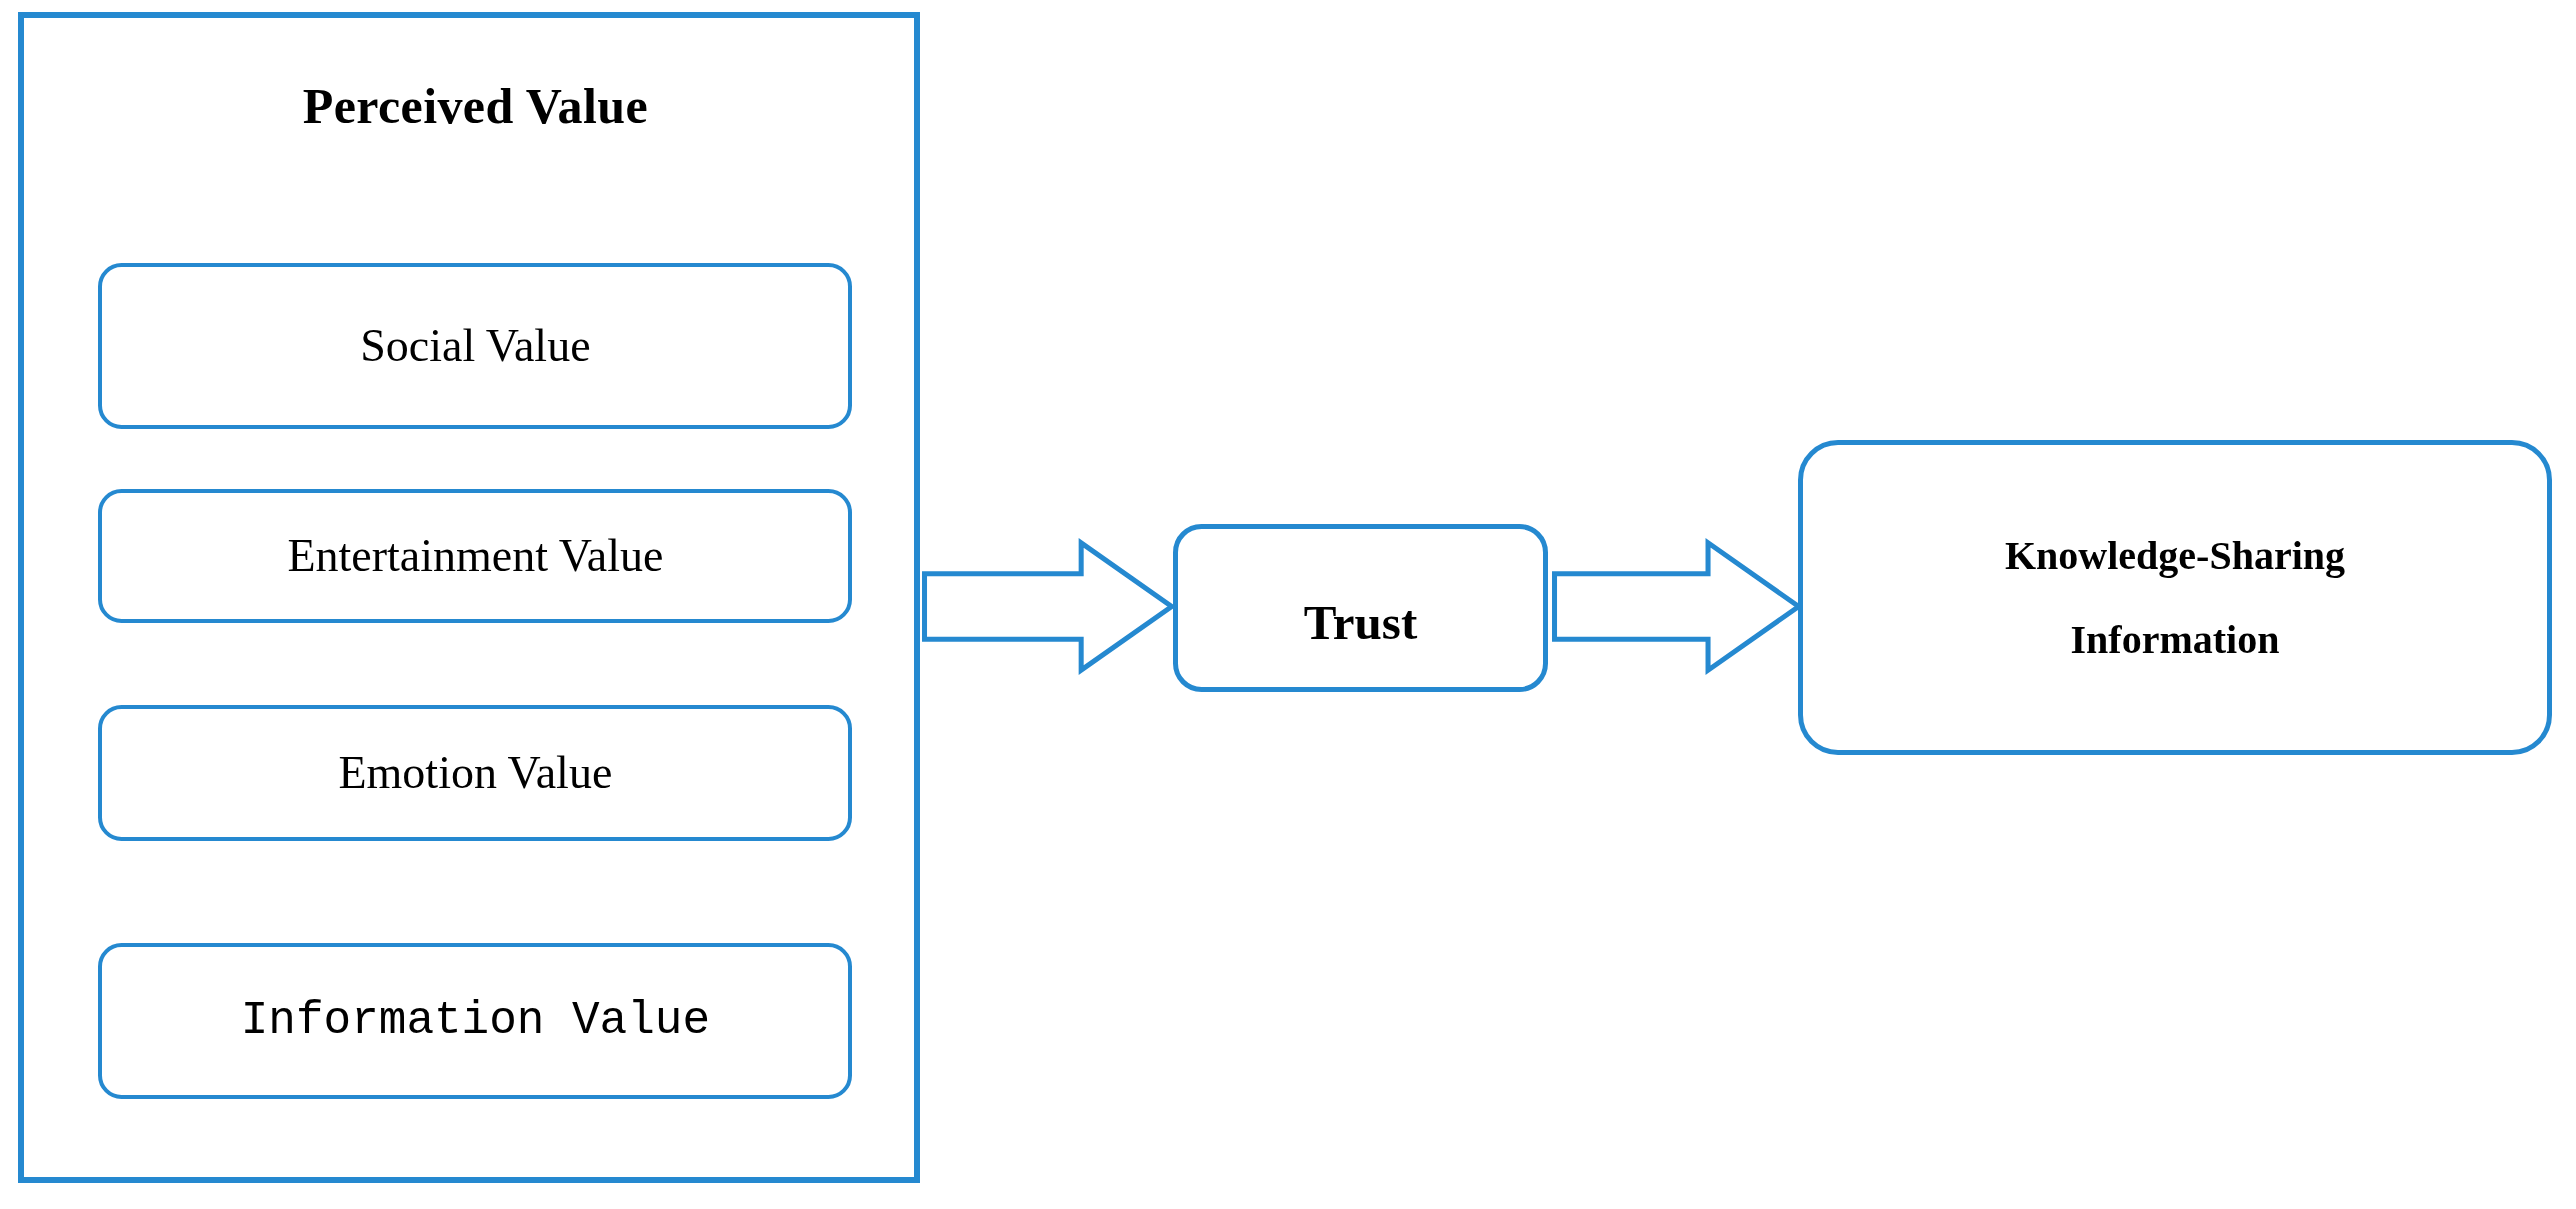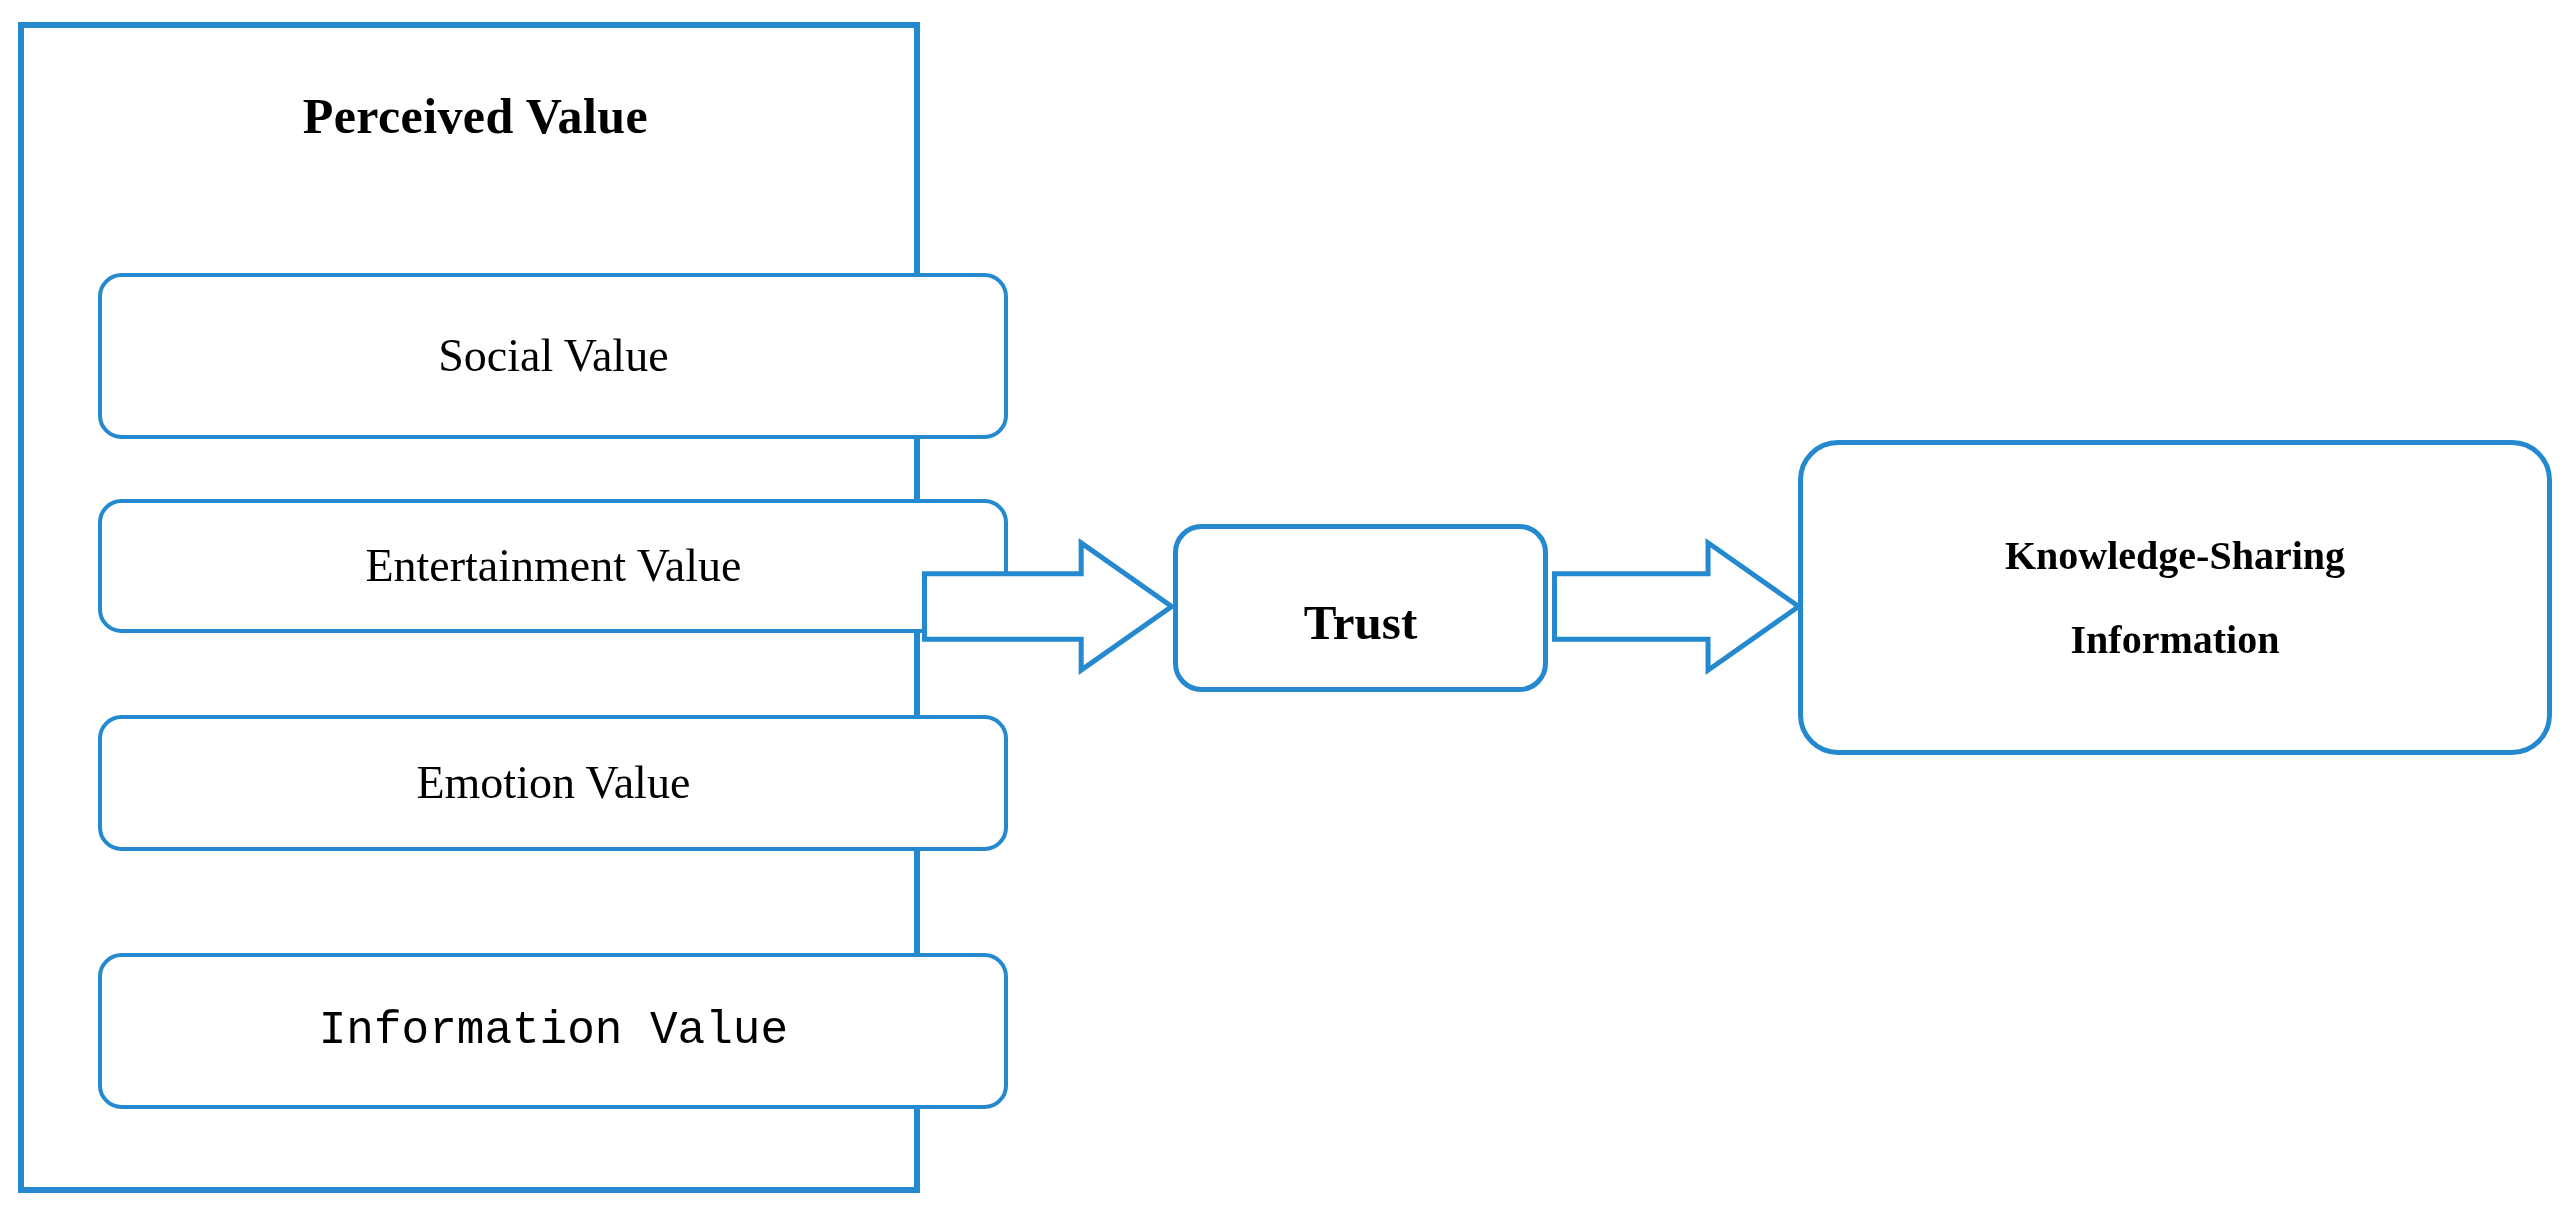--- a/index.html
+++ b/index.html
@@ -17,21 +17,21 @@
     width: 2576px;
     height: 1209px;
     background: #ffffff;
     overflow: hidden;
   }
 
   
   .outer-container {
     position: absolute;
     left: 18.4px;
-    top: 22px;
+    top: 12px;
     width: 902px;
     height: 1171px;
     box-sizing: border-box;
     border: 6.7px solid #2589D0;
     border-radius: 0;
     background: #ffffff;
   }
 
   .group-title {
     position: absolute;
@@ -44,21 +44,21 @@
     letter-spacing: 0.4px;
     line-height: 1;
     color: #000000;
     white-space: nowrap;
   }
 
   
   .value-box {
     position: absolute;
     left: 74px;                 
-    width: 910px;
+    width: 754px;
     box-sizing: border-box;
     border: 4.2px solid #2589D0;
     border-radius: 23.5px;
     background: #ffffff;
     display: flex;
     align-items: center;
     justify-content: center;
     text-align: right;
   }
   .value-box .value-label {

